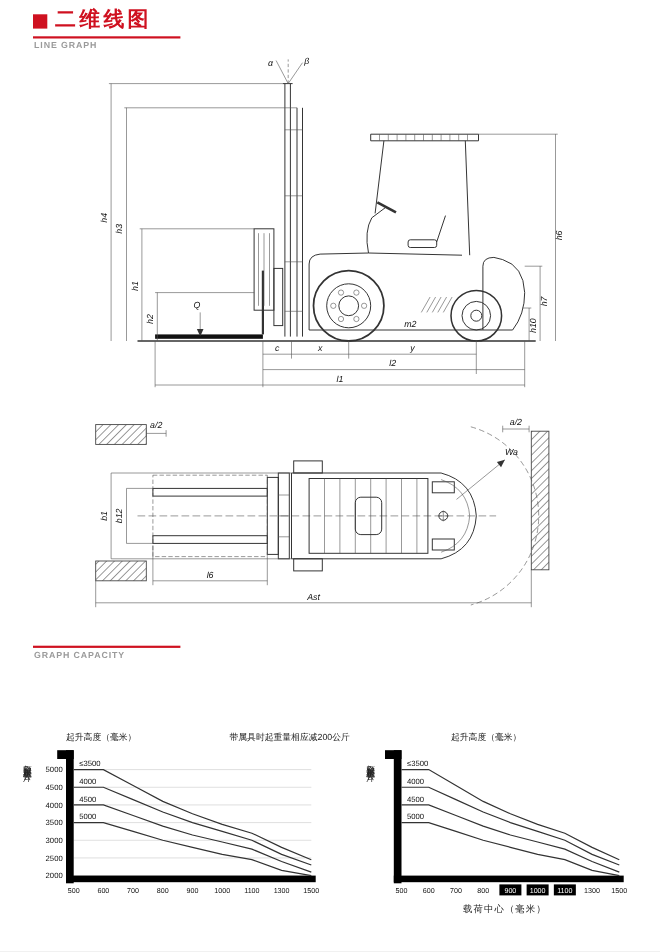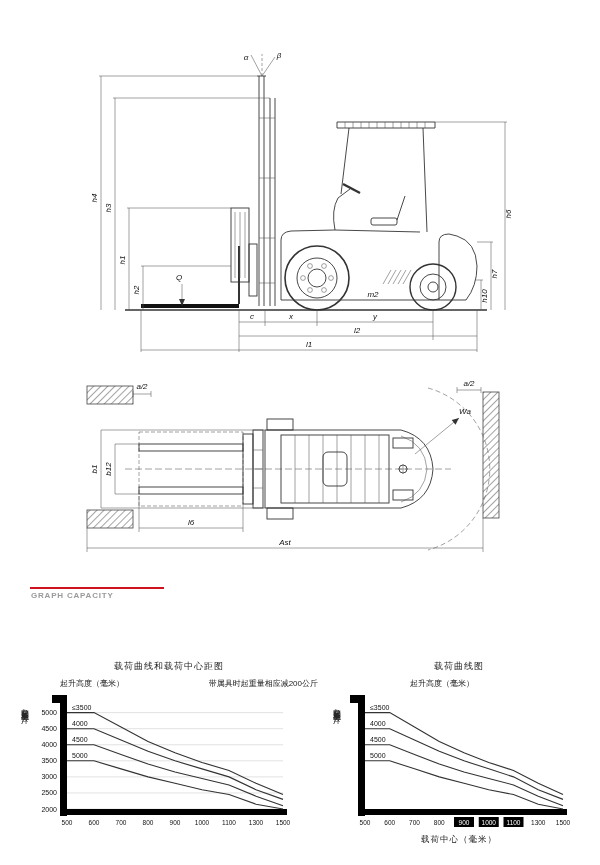--- a/index.html
+++ b/index.html
@@ -19,20 +19,28 @@
   .c-row2{display:flex;justify-content:space-between;font-size:8px;color:#222;margin-top:5px;}
   .c-body{display:flex;align-items:center;margin-top:2px;}
   .c-ylab{writing-mode:vertical-rl;text-orientation:upright;font-size:8px;color:#222;letter-spacing:1px;height:120px;margin-right:2px;}
   .c-xlab{font-size:8.5px;color:#222;text-align:center;margin-top:1px;letter-spacing:1px;}
 </style>
 </head>
 <body>
 
 <div class="page">
 
+  <div class="sec-head" style="left:30px;top:8px;">
+    <div class="sec-row">
+      <span class="sq"></span>
+      <span class="sec-title">二维线图</span>
+    </div>
+    <div class="sec-underline"></div>
+    <div class="sec-sub">LINE GRAPH</div>
+  </div>
 
   <svg width="430" height="330" style="left:85px;top:48px;">
     <g>
       <line class="ln" x1="40" y1="262" x2="402" y2="262" style="stroke-width:1.3"></line>
     </g>
 
     <g>
       <path class="ln" d="M196,252 L196,192 Q196,184 206,183 L250,182"></path>
       <line class="ln" x1="196" y1="252" x2="354" y2="252"></line>
       <line class="ln" x1="250" y1="182" x2="335" y2="184"></line>
@@ -252,21 +260,20 @@
       <text class="dim" x="200" y="165">Ast</text>
     </g>
   </svg>
 
   <div class="sec-head" style="left:30px;top:584px;">
     <div class="sec-underline"></div>
     <div class="sec-sub">GRAPH CAPACITY</div>
   </div>
 
   <div class="chart-block" style="left:18px;top:660px;width:302px;">
-    <div class="c-title">载荷曲线和载荷中心距图</div>
     <div class="c-row2" style="padding:0 2px 0 42px;">
       <span>起升高度（毫米）</span>
       <span>带属具时起重量相应减200公斤</span>
     </div>
     <div class="c-body">
       <div class="c-ylab">额定起重量（公斤）</div>
       <svg id="chart0" width="262" height="142" style="position:static;">
           <line x1="36" y1="21.636363636363637" x2="252" y2="21.636363636363637" stroke="#c4c4c4" stroke-width="0.5"></line>
           <text x="26" y="24.136363636363637" text-anchor="end" font-size="7" fill="#111">5000</text>
           <line x1="36" y1="37.696969696969695" x2="252" y2="37.696969696969695" stroke="#c4c4c4" stroke-width="0.5"></line>
@@ -299,21 +306,20 @@
           <text x="41" y="34.696969696969695" font-size="7" fill="#111">4000</text>
           <polyline points="36,53.75757575757576 63,53.75757575757576 90,63.39393939393939 117,73.03030303030303 144,81.06060606060606 171,87.48484848484848 198,93.9090909090909 225,105.15151515151516 252,114.78787878787878" fill="none" stroke="#333" stroke-width="1.1"></polyline>
           <text x="41" y="50.75757575757576" font-size="7" fill="#111">4500</text>
           <polyline points="36,69.81818181818181 63,69.81818181818181 90,77.84848484848484 117,85.87878787878788 144,92.3030303030303 171,98.72727272727273 198,103.54545454545455 225,113.18181818181819 252,118" fill="none" stroke="#333" stroke-width="1.1"></polyline>
           <text x="41" y="66.81818181818181" font-size="7" fill="#111">5000</text>
         </svg>
     </div>
   </div>
 
   <div class="chart-block" style="left:330px;top:660px;width:258px;">
-    <div class="c-title">载荷曲线图</div>
     <div class="c-row2" style="padding-left:80px;justify-content:flex-start;">
       <span>起升高度（毫米）</span>
     </div>
     <div class="c-body">
       <div class="c-ylab">额定起重量（公斤）</div>
       <svg id="chart1" width="230" height="142" style="position:static;">
           <rect x="15" y="4" width="7" height="121" fill="#000"></rect>
           <rect x="7" y="4" width="15" height="8" fill="#000"></rect>
           <rect x="15" y="118" width="209" height="6" fill="#000"></rect>
           <text x="22" y="134" text-anchor="middle" font-size="6.5" fill="#111">500</text>

